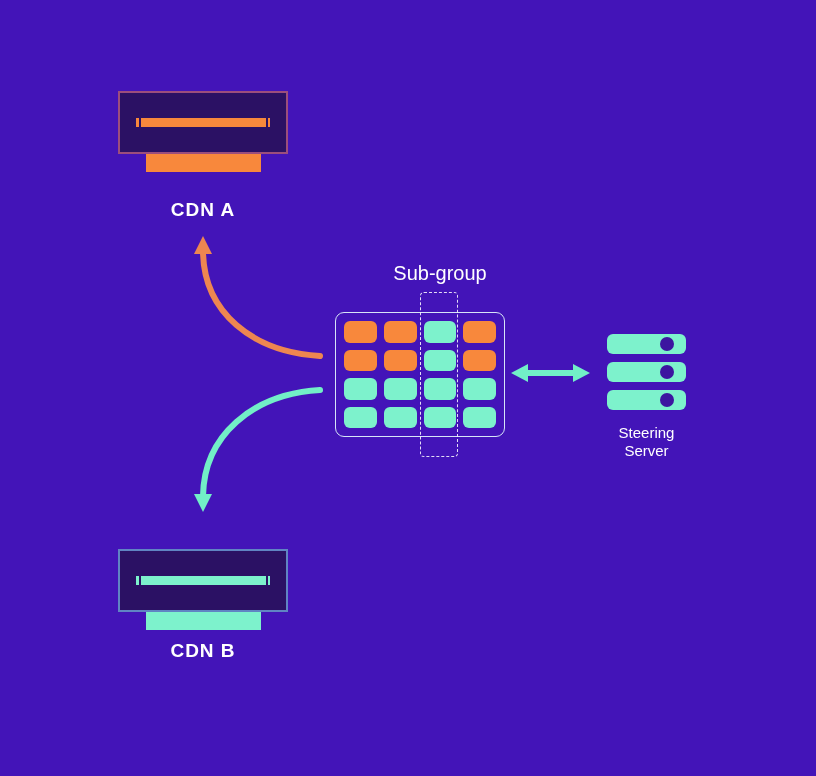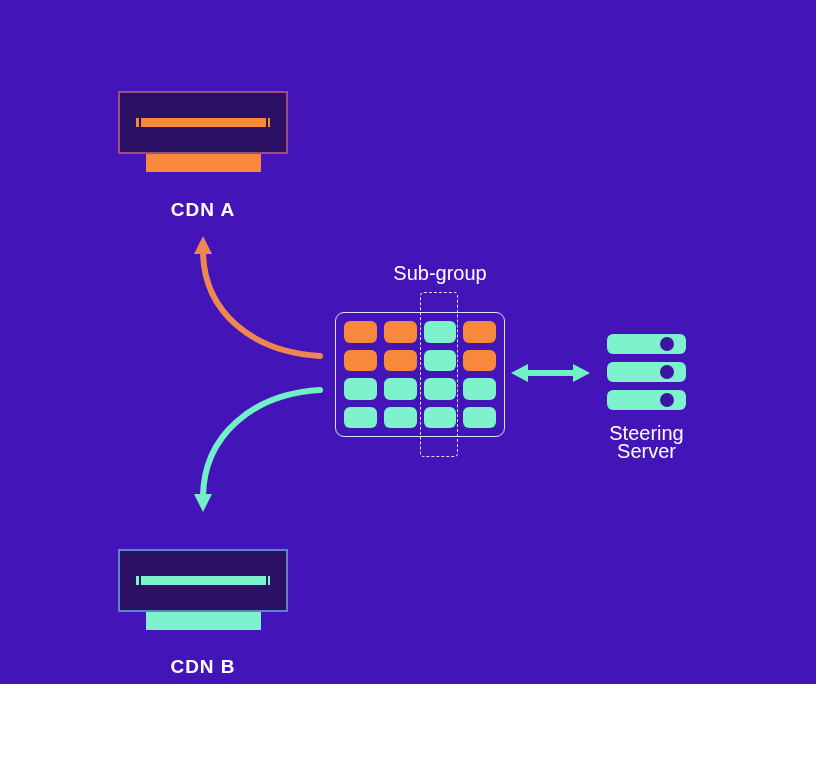--- a/index.html
+++ b/index.html
@@ -1,21 +1,21 @@
 <!DOCTYPE html>
 <html style="--background: #4314B8; --navy: #2B1164; --orange: #F8883C; --orange_arrow: #EE8650; --teal: #7DF2CC; --teal_arrow: #72EFC7; --cdn_a_border: #9C4E7C; --cdn_b_border: #6084C3; --grid_border: #D6E4F8; --server_dot: #3C16A0; --text: #FFFFFF;"><head>
 <meta charset="utf-8">
 <style>
   html, body { margin: 0; padding: 0; }
   body { font-family: "Liberation Sans", sans-serif; }
 
   .canvas {
     position: relative;
     width: 816px;
-    height: 684px;
+    height: 776px;
     background: var(--background, #4314B8);
     overflow: hidden;
   }
 
   
   .cdn-body {
     position: absolute;
     width: 170px;
     height: 63px;
     box-sizing: border-box;
@@ -42,21 +42,21 @@
     position: absolute;
     left: 118px;
     width: 170px;
     text-align: center;
     color: var(--text, #FFFFFF);
     font-size: 19px;
     font-weight: 700;
     letter-spacing: 1px;
   }
   .cdn-a .cdn-label { top: 199px; }
-  .cdn-b .cdn-label { top: 656px; }
+  .cdn-b .cdn-label { top: 640px; }
 
   
   .grid-box {
     position: absolute;
     left: 335px;
     top: 312px;
     width: 170px;
     height: 125px;
     box-sizing: border-box;
     border: 1.5px solid var(--grid_border, #D6E4F8);
@@ -111,21 +111,21 @@
   .server-bar.b2 { top: 362px; }
   .server-bar.b3 { top: 390px; }
 
   .server-label {
     position: absolute;
     left: 586px;
     top: 424px;
     width: 121px;
     text-align: center;
     color: var(--text, #FFFFFF);
-    font-size: 20px;
+    font-size: 15px;
     line-height: 18px;
   }
 
   
   .arrow-layer { position: absolute; left: 0; top: 0; pointer-events: none; }
   .stroke-orange { stroke: var(--orange_arrow, #EE8650); fill: none; stroke-width: 6; stroke-linecap: round; }
   .fill-orange   { fill: var(--orange_arrow, #EE8650); }
   .stroke-teal   { stroke: var(--teal_arrow, #72EFC7); fill: none; stroke-width: 6; stroke-linecap: round; }
   .fill-teal     { fill: var(--teal_arrow, #72EFC7); }
 </style>

